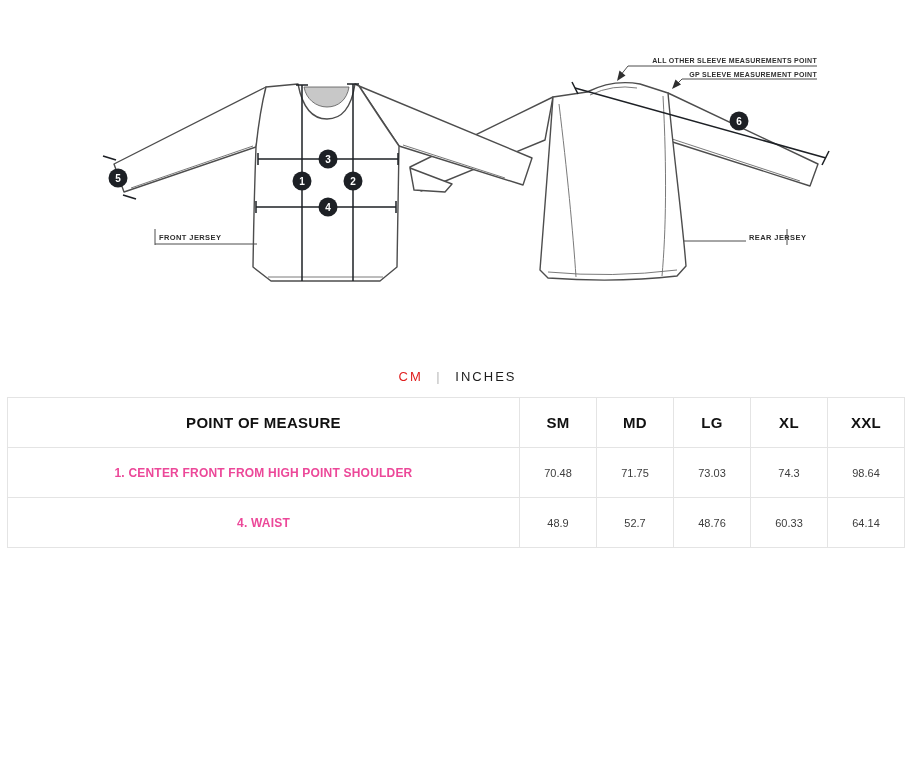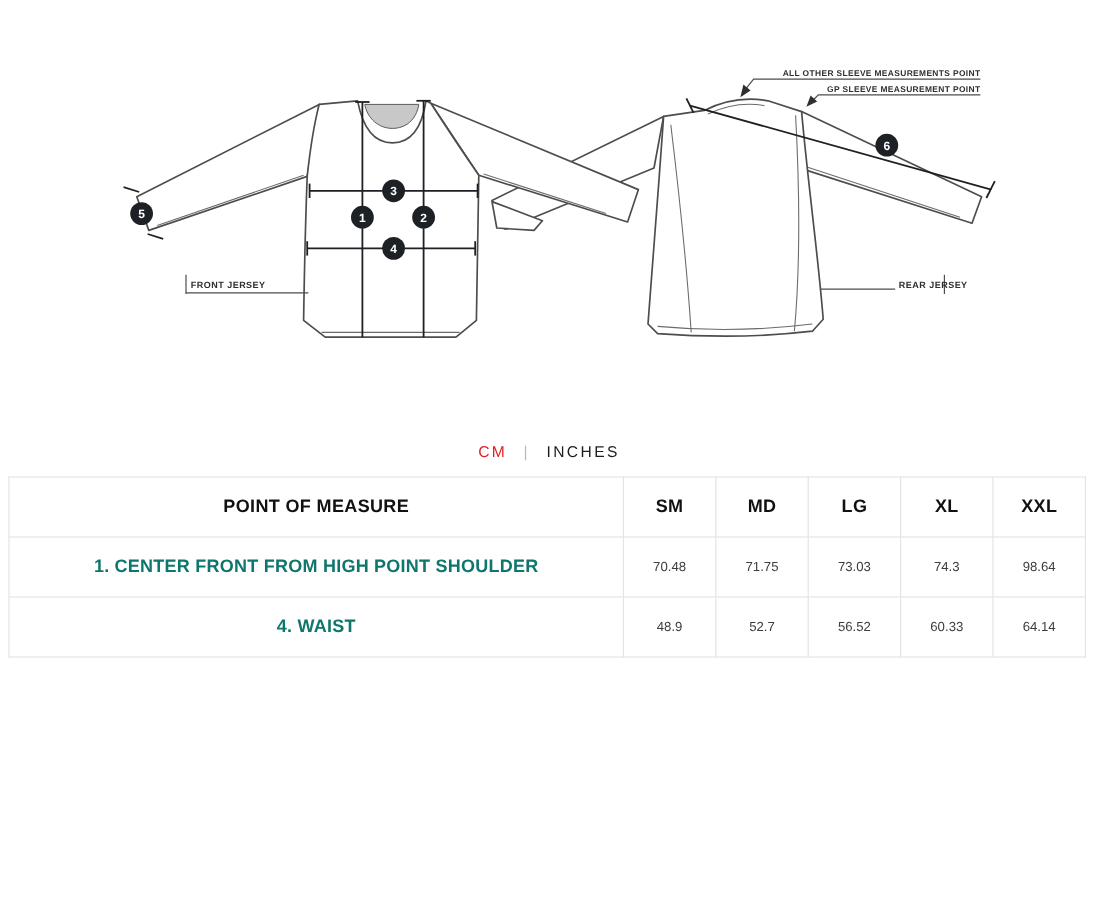--- a/index.html
+++ b/index.html
@@ -25,21 +25,21 @@
   .unit-toggle .cm { cursor: pointer; }
   .unit-toggle .sep { color: #b9b9b9; margin: 0 8px; }
   .unit-toggle .inches { color: #1c1c1c; cursor: pointer; }
 
   
   .size-table { width: 898px; margin-left: 7px; border-collapse: collapse; table-layout: fixed; }
   .size-table col.c-label { width: 512px; }
   .size-table col.c-size { width: 77px; }
   .size-table th, .size-table td { border: 1px solid #e4e4e4; height: 50px; text-align: center; vertical-align: middle; padding: 0 4px; }
   .size-table th { font-size: 15px; font-weight: 700; color: #111; letter-spacing: 0.3px; }
-  .size-table td.row-label { font-size: 15px; font-weight: 700; color: #0f766e; letter-spacing: 0.2px; }
+  .size-table td.row-label { font-size: 12px; font-weight: 700; color: #ec4899; letter-spacing: 0.2px; }
   .size-table td.val { font-size: 11px; font-weight: 400; color: #3d3d3d; }
 </style>
 </head>
 <body>
 
 <div class="page">
 
   <svg class="diagram-svg" viewBox="0 0 915 345">
 
     <g>
@@ -172,20 +172,20 @@
           <td class="val">70.48</td>
           <td class="val">71.75</td>
           <td class="val">73.03</td>
           <td class="val">74.3</td>
           <td class="val">98.64</td>
         </tr>
         <tr>
           <td class="row-label">4. WAIST</td>
           <td class="val">48.9</td>
           <td class="val">52.7</td>
-          <td class="val">56.52</td>
+          <td class="val">48.76</td>
           <td class="val">60.33</td>
           <td class="val">64.14</td>
         </tr>
       </tbody>
   </table>
 
 </div>
 
 </body></html>

